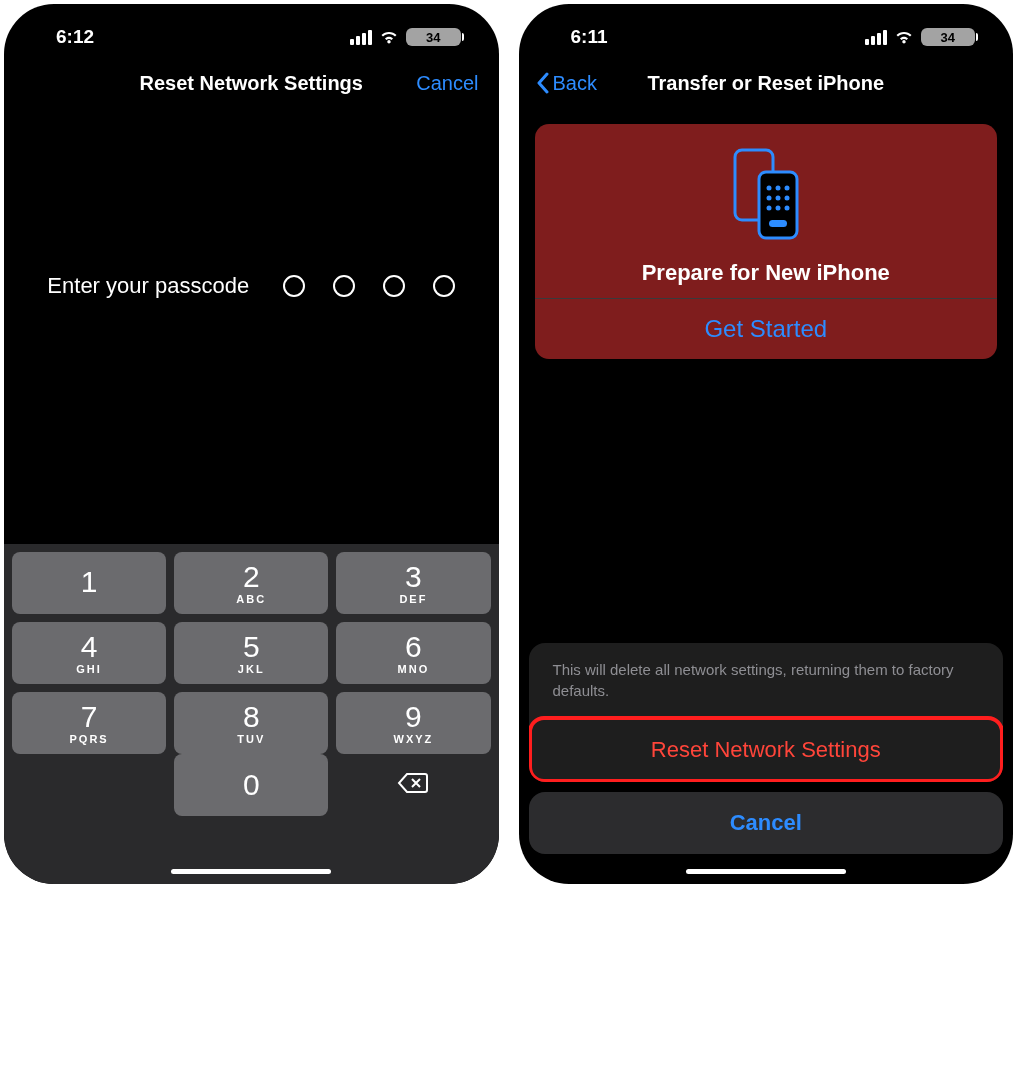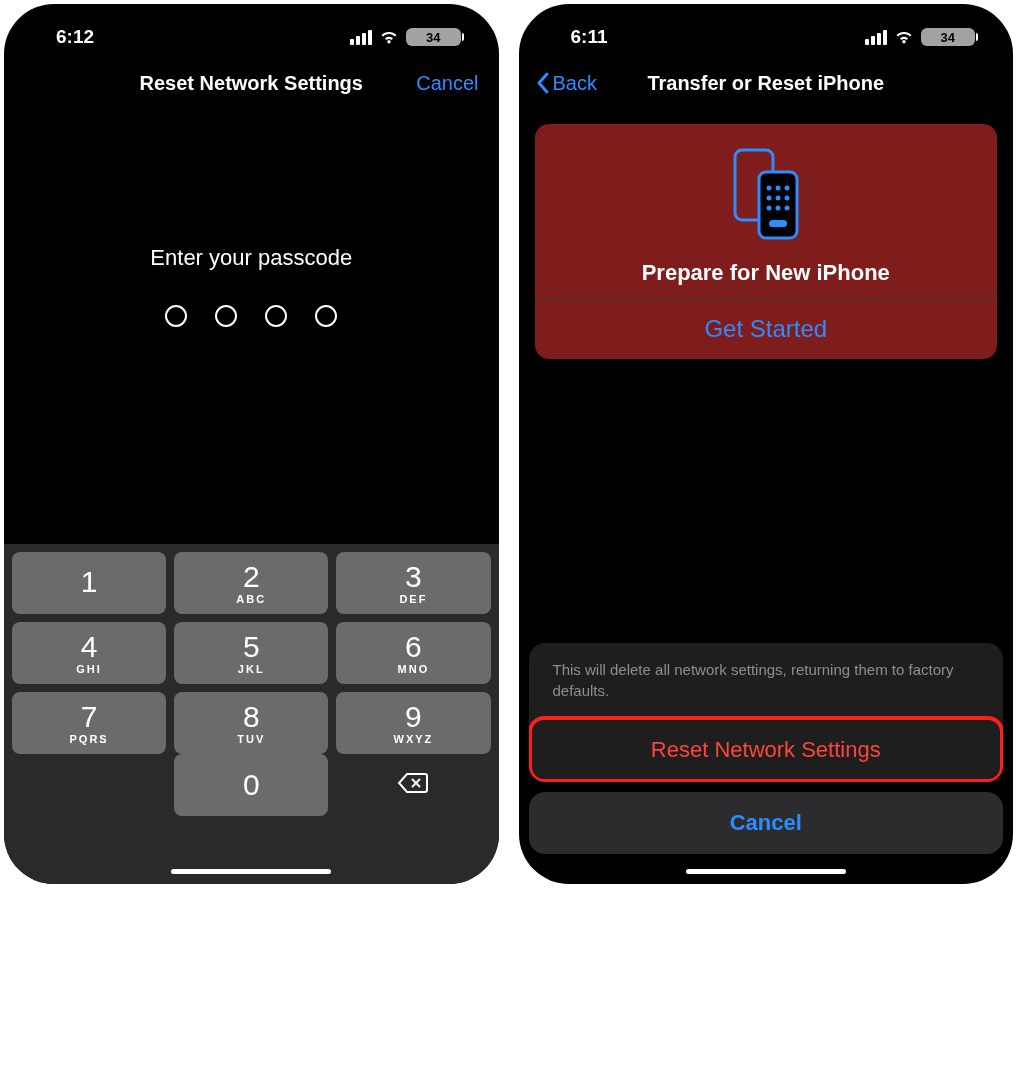--- a/index.html
+++ b/index.html
@@ -55,21 +55,21 @@
   }
   .nav-title { font-size:20px; font-weight:600; }
   .nav-right, .nav-left {
     position:absolute; top:0; height:50px; display:flex; align-items:center;
     color:#2d8cff; font-size:20px;
   }
   .nav-right { right:20px; }
   .nav-left { left:16px; gap:2px; }
   .chevron-left svg { width:16px; height:22px; display:block; }
   
-  .passcode-area { flex:1; display:flex; flex-direction:column; align-items:center; justify-content:center; gap:34px; padding-bottom:80px;}
+  .passcode-area { flex:1; display:flex; flex-direction:row; align-items:center; justify-content:center; gap:34px; padding-bottom:80px;}
   .passcode-prompt { font-size:22px; }
   .passcode-dots { display:flex; gap:28px; }
   .passcode-dots span {
     width:22px; height:22px; border:2px solid #fff; border-radius:50%;
   }
   
   .keypad {
     background:#2a2a2c;
     padding:8px 8px 0 8px;
     display:grid;

